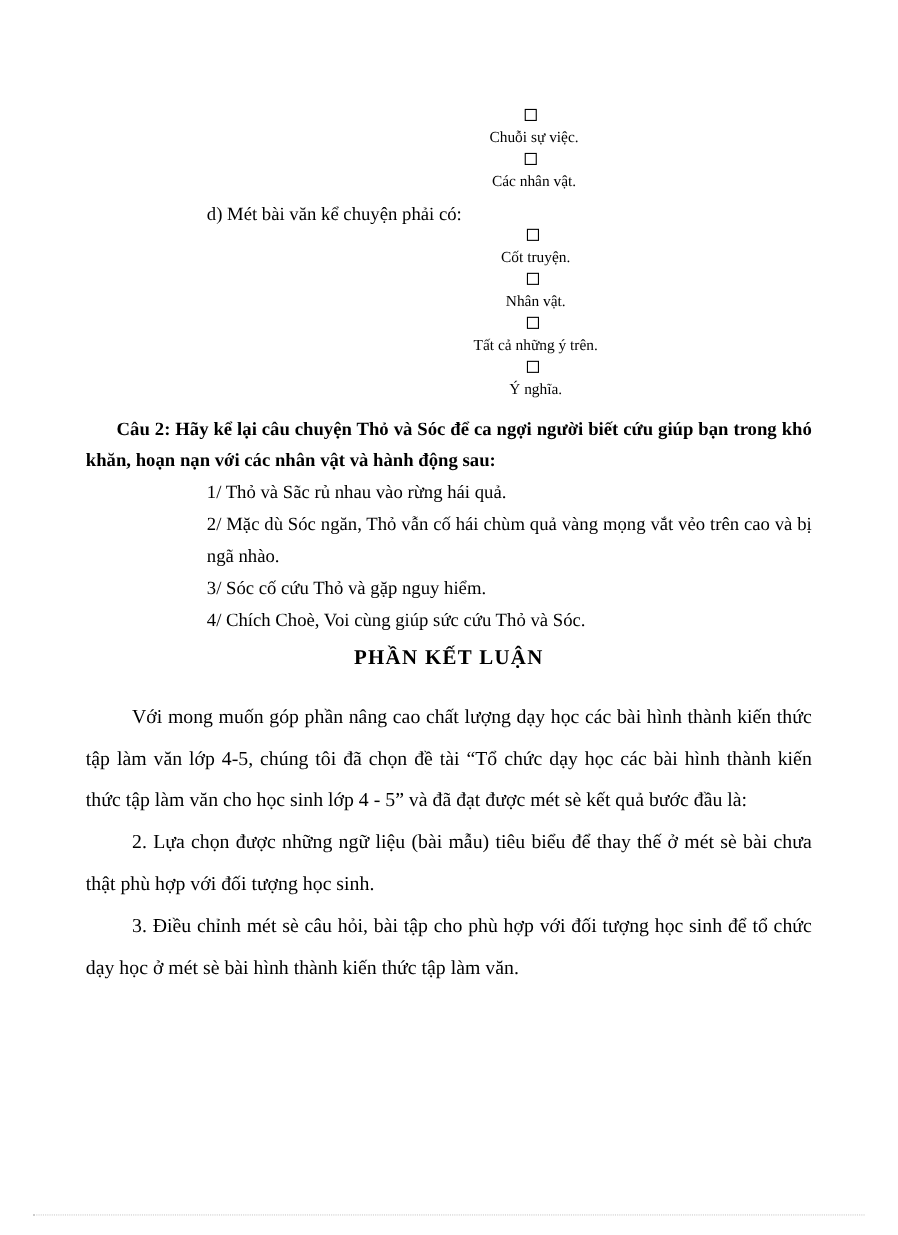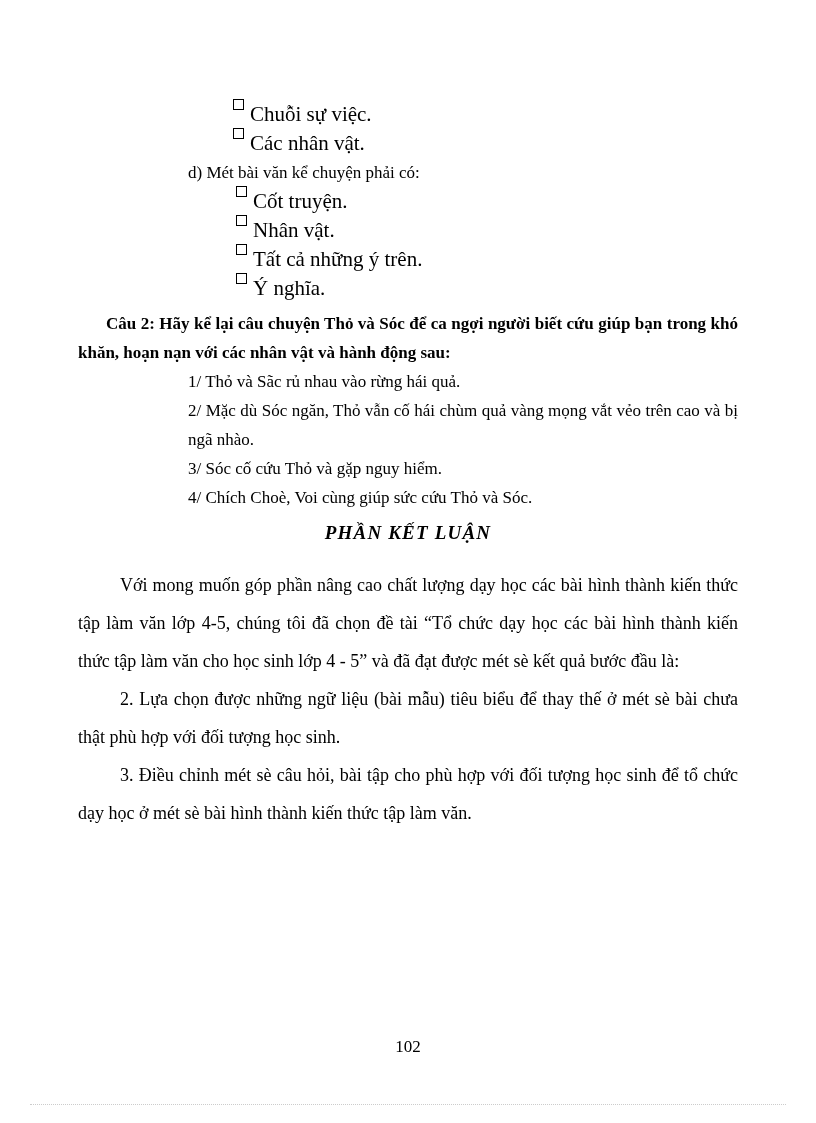--- a/index.html
+++ b/index.html
@@ -24,24 +24,25 @@
     padding: 100px 78px 40px 78px;
   }
   .content {
     width: 660px;
     margin: 0 auto;
   }
 
   
   .opt {
     display: flex;
-    align-items: flex-start;
-    font-size: 21px;
+    align-items: center;
+    font-size: 14px;
     line-height: 29px;
     margin: 0;
+    flex-direction: column;
   }
   .opt .box {
     display: inline-block;
     width: 9px;
     height: 9px;
     border: 1px solid #000;
     margin-right: 6px;
     flex: 0 0 auto;
     position: relative;
     top: -1px;
@@ -73,21 +74,20 @@
     text-align: justify;
     font-family: Liberation Serif, serif;
   }
 
   .section-title {
     text-align: center;
     font-size: 19px;
     font-weight: bold;
     letter-spacing: 1.2px;
     margin: 10px 0 22px 0;
-    font-style: italic;
   }
 
   .para {
     font-size: 18px;
     line-height: 38px;
     text-align: justify;
     text-indent: 42px;
     margin: 0;
   }
 
@@ -150,15 +150,14 @@
     <p class="item">4/ Chích Choè, Voi cùng giúp sức cứu Thỏ và Sóc.</p>
 
     <h2 class="section-title">PHẦN KẾT LUẬN</h2>
 
     <p class="para">Với mong muốn góp phần nâng cao chất lượng dạy học các bài hình thành kiến thức tập làm văn lớp 4-5, chúng tôi đã chọn đề tài “Tổ chức dạy học các bài hình thành kiến thức tập làm văn cho học sinh lớp 4 - 5” và đã đạt được mét sè kết quả bước đầu là:</p>
     <p class="para">2. Lựa chọn được những ngữ liệu (bài mẫu) tiêu biểu để thay thế ở mét sè bài chưa thật phù hợp với đối tượng học sinh.</p>
     <p class="para">3. Điều chỉnh mét sè câu hỏi, bài tập cho phù hợp với đối tượng học sinh để tổ chức dạy học ở mét sè bài hình thành kiến thức tập làm văn.</p>
 
   </div>
 
-  <div class="pagenum">102</div>
   <div class="footer-rule"></div>
 </div>
 
 </body></html>

